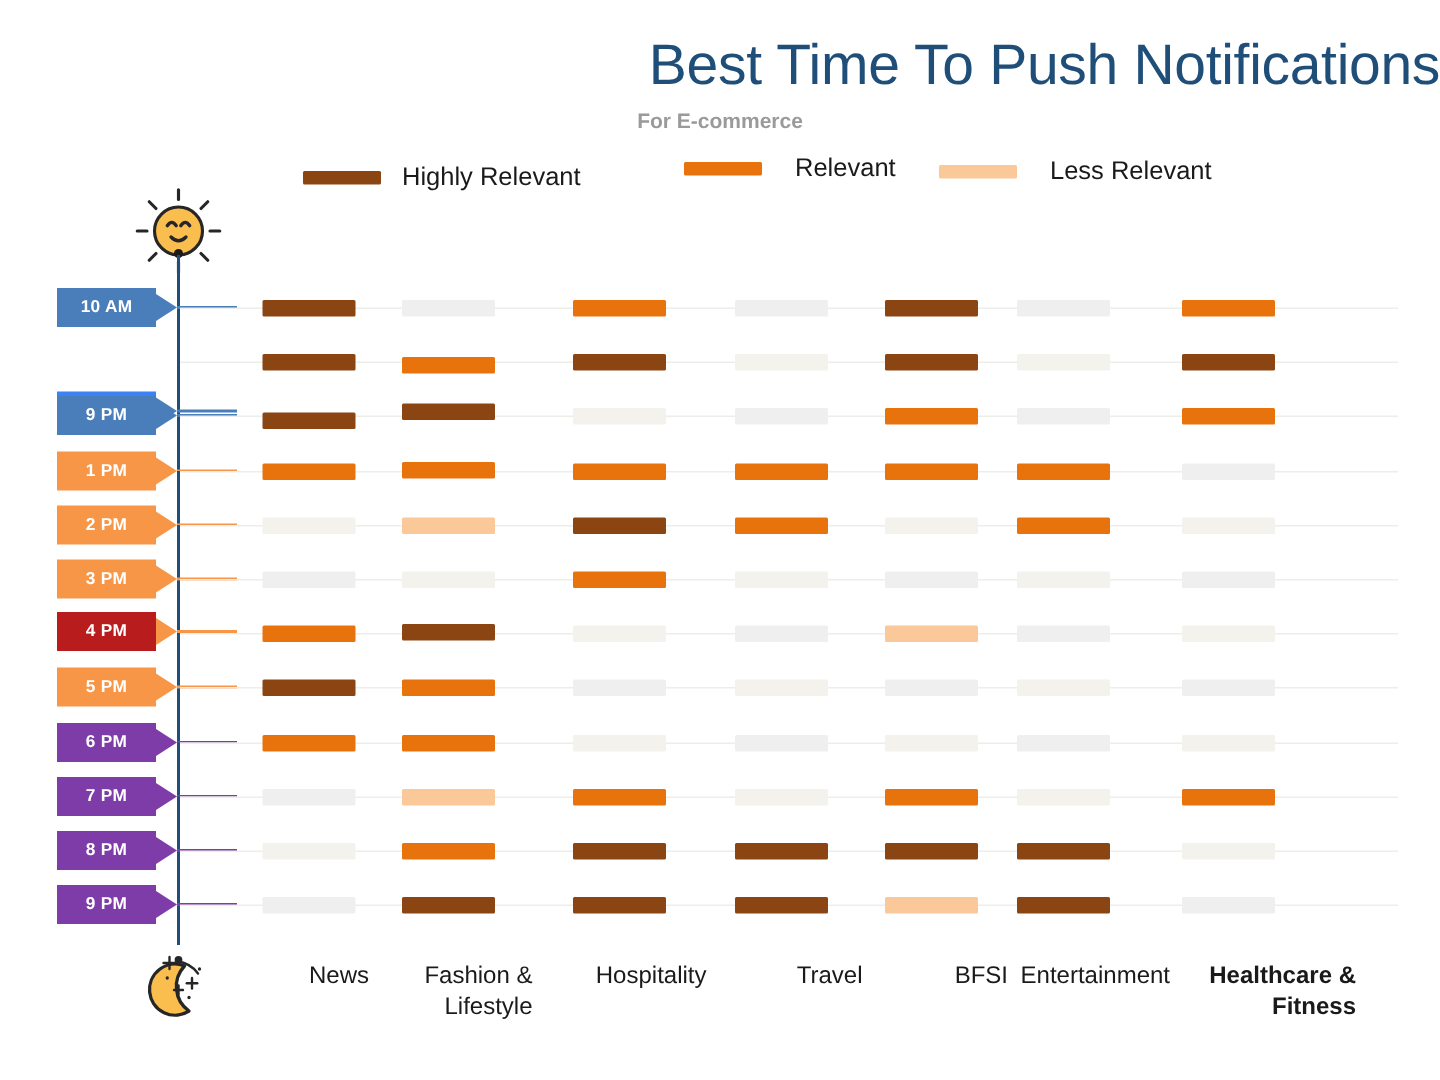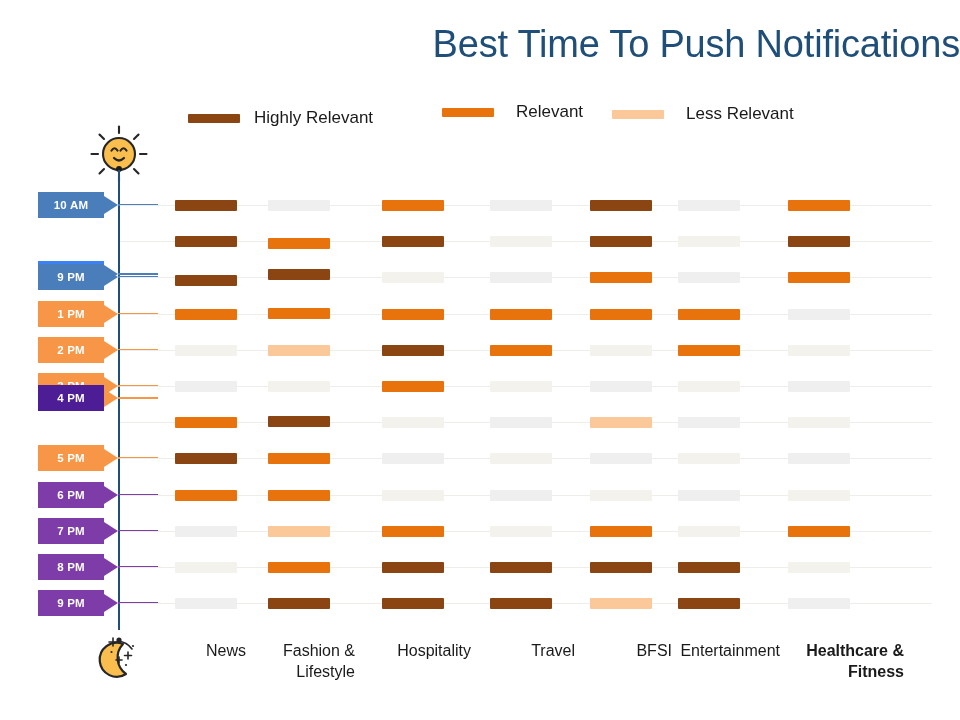--- a/index.html
+++ b/index.html
@@ -20,21 +20,21 @@
     letter-spacing: -0.2px;
   }
   #subtitle {
     position: absolute; left: 0; top: 72px; width: 960px;
     text-align: center;
     font-size: 14px; font-weight: bold; color: #9a9a9a;
   }
 
   
   #legend { position: absolute; left: 0; top: 100px; width: 960px; height: 34px; }
-  .legend-item { position: absolute; display: flex; align-items: center; }
+  .legend-item { position: absolute; display: flex; align-items: center; margin-left: 14px; }
   .legend-swatch { width: 52px; height: 9px; border-radius: 1px; }
   .legend-label {
     margin-left: 14px; font-size: 17px; color: #1a1a1a;
     white-space: nowrap;
   }
   #legend-0 { left: 188px; top: 8px; }
   #legend-1 { left: 442px; top: 2px; }
   #legend-2 { left: 612px; top: 4px; }
   #legend-1 .legend-label { margin-left: 22px; }
   #legend-2 .legend-label { margin-left: 22px; }
@@ -92,20 +92,21 @@
     text-align: right; font-size: 16px; color: #1a1a1a;
     line-height: 21px; width: 120px;
   }
 </style>
 </head>
 <body>
 
 <div id="chart-root">
 
   <div id="title">Best Time To Push Notifications</div>
+  <div id="subtitle">For E-commerce</div>
 
   <div id="legend">
     <div class="legend-item" id="legend-0">
       <span class="legend-swatch" style="background: rgb(139, 69, 19);"></span>
       <span class="legend-label">Highly Relevant</span>
     </div>
     <div class="legend-item" id="legend-1">
       <span class="legend-swatch" style="background: rgb(232, 115, 12);"></span>
       <span class="legend-label">Relevant</span>
     </div>
@@ -180,21 +181,21 @@
       <div class="time-banner" style="top: 336.8px; background: rgb(247, 150, 70); color: rgb(247, 150, 70);">
         <span style="color: rgb(255, 255, 255);">2 PM</span>
         <span class="arrow"></span>
         <span class="pointer-line" style="background: rgb(247, 150, 70);"></span>
       </div>
       <div class="time-banner" style="top: 373px; background: rgb(247, 150, 70); color: rgb(247, 150, 70);">
         <span style="color: rgb(255, 255, 255);">3 PM</span>
         <span class="arrow"></span>
         <span class="pointer-line" style="background: rgb(247, 150, 70);"></span>
       </div>
-      <div class="time-banner" style="top: 385px; background: #4c1d95; color: rgb(247, 150, 70);">
+      <div class="time-banner" style="top: 408px; background: #b91c1c; color: rgb(247, 150, 70);">
         <span style="color: rgb(255, 255, 255);">4 PM</span>
         <span class="arrow"></span>
         <span class="pointer-line" style="background: rgb(247, 150, 70);"></span>
       </div>
       <div class="time-banner" style="top: 445.4px; background: rgb(247, 150, 70); color: rgb(247, 150, 70);">
         <span style="color: rgb(255, 255, 255);">5 PM</span>
         <span class="arrow"></span>
         <span class="pointer-line" style="background: rgb(247, 150, 70);"></span>
       </div>
       <div class="time-banner" style="top: 481.6px; background: rgb(126, 60, 168); color: rgb(126, 60, 168);">

